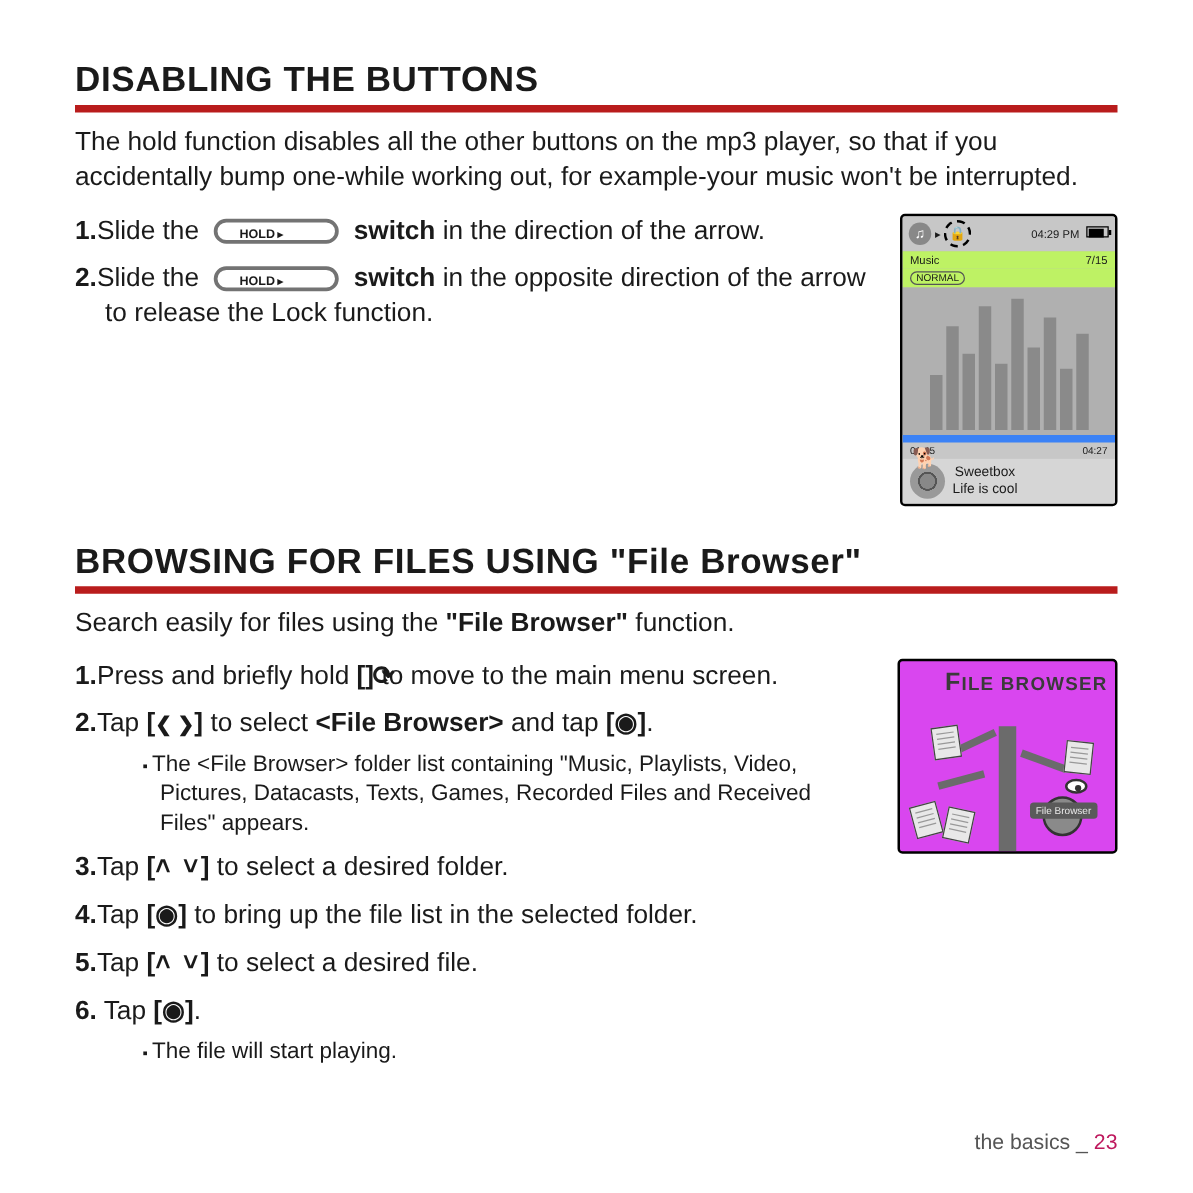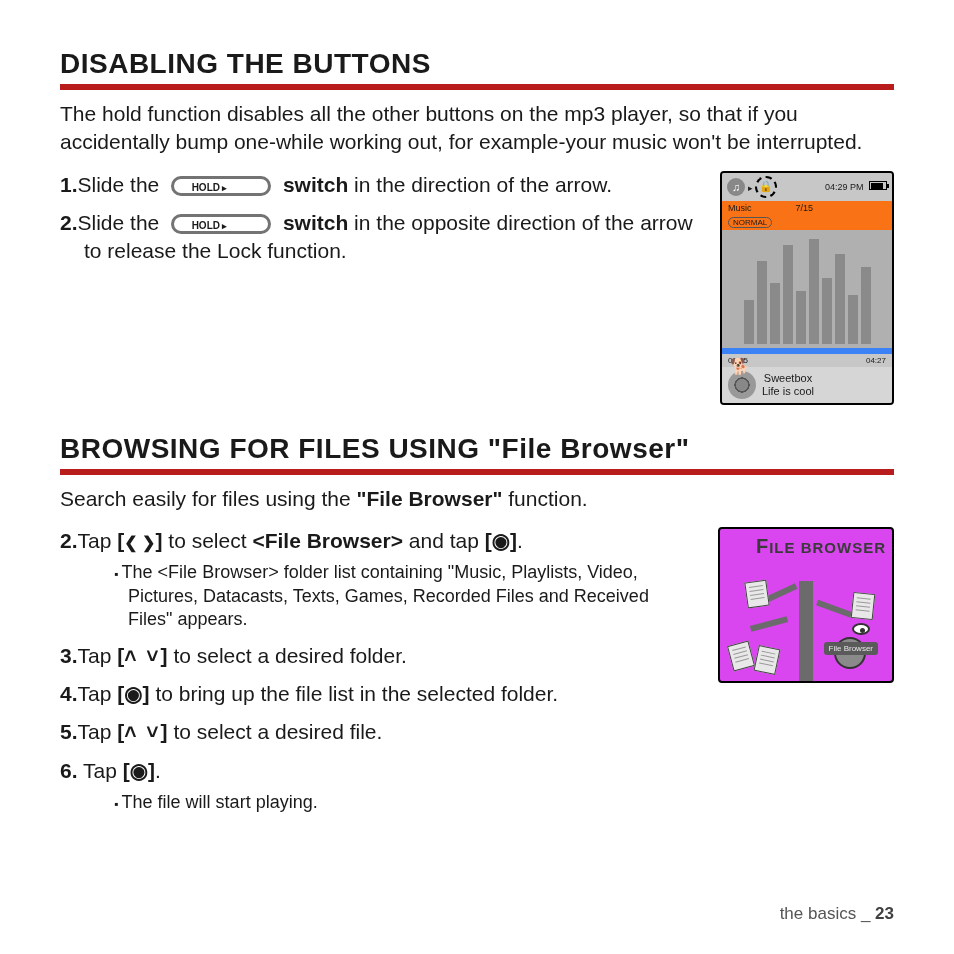--- a/index.html
+++ b/index.html
@@ -105,22 +105,22 @@
   }
   .lock-badge {
     width:22px; height:22px; border:2px dashed #000; border-radius:50%;
     display:inline-flex; align-items:center; justify-content:center;
     font-size:11px;
   }
   .batt { display:inline-block; width:18px; height:9px; border:1px solid #000; position:relative; margin-left:3px; }
   .batt::after { content:""; position:absolute; right:-3px; top:2px; width:2px; height:4px; background:#000; }
   .batt .lvl { display:block; width:12px; height:7px; margin:1px; background:#000; }
   .player .modeline {
-    display:flex; 
-    padding: 2px 6px; font-size:9px; background:#f97316;gap:44px;
+    display:flex; justify-content:space-between;
+    padding: 2px 6px; font-size:9px; background:#bef264;gap:44px;
   }
   .normal-pill { border:1px solid #555; border-radius:6px; padding:0 4px; font-size:8px; }
   .player .eq {
     height: 118px; background:#b0b0b0;
     display:flex; align-items:flex-end; justify-content:center;
     gap:3px; padding: 4px 6px; position:relative;
   }
   .bar { width: 10px; background: #8a8a8a; }
   .dancers { position:absolute; bottom:10px; left:0; right:0; display:flex; justify-content:center; gap:4px; font-size:18px; color:#3c3c3c; }
   .player .timebar {
@@ -181,21 +181,21 @@
   .char .eye::after { content:""; position:absolute; width:5px; height:5px; background:#333; border-radius:50%; top:3px; left:6px; }
   .fb-label {
     position:absolute; bottom:26px; right:14px;
     background:#5a5a5a; color:#e8e8e8;
     font-size:8px; padding:2px 5px; border-radius:3px;
   }
   .footer {
     position:absolute; bottom:30px; right:60px;
     font-size:17px; color:#555;
   }
-  .footer .pn { font-weight:700; color:#404040; }
+  .footer .pn { font-weight:400; color:#be185d; }
   .sec2 { margin-top: 20px; }
 </style>
 </head>
 <body>
 
 <h2 class="section-heading">DISABLING THE BUTTONS</h2>
 <p class="intro">The hold function disables all the other buttons on the mp3 player, so that if you accidentally bump one-while working out, for example-your music won't be interrupted.</p>
 
 <div class="row-with-screen">
   <div class="steps">
@@ -260,20 +260,23 @@
 </div>
 
 <h2 class="section-heading sec2">BROWSING FOR FILES USING "File Browser"</h2>
 <p class="intro">
   <span>Search easily for files using the </span><span class="bold">"File Browser"</span><span> function.</span>
 </p>
 
 <div class="row-with-screen">
   <div class="steps">
     <ol class="steps-list">
+      <li>
+        <span class="num">1.</span><span>Press and briefly hold </span><span class="ib">[<span class="icon-back"></span>]</span><span> to move to the main menu screen.</span>
+      </li>
       <li>
         <span class="num">2.</span><span>Tap </span><span class="ib">[<span class="icon-lr"></span>]</span><span> to select </span><span class="bold">&lt;File Browser&gt;</span><span> and tap </span><span class="ib">[<span class="icon-center"></span>]</span><span>.</span>
         <ul class="sub">
             <li>The &lt;File Browser&gt; folder list containing "Music, Playlists, Video, Pictures, Datacasts, Texts, Games, Recorded Files and Received Files" appears.</li>
           </ul>
       </li>
       <li>
         <span class="num">3.</span><span>Tap </span><span class="ib">[<span class="icon-ud"></span>]</span><span> to select a desired folder.</span>
       </li>
       <li>

